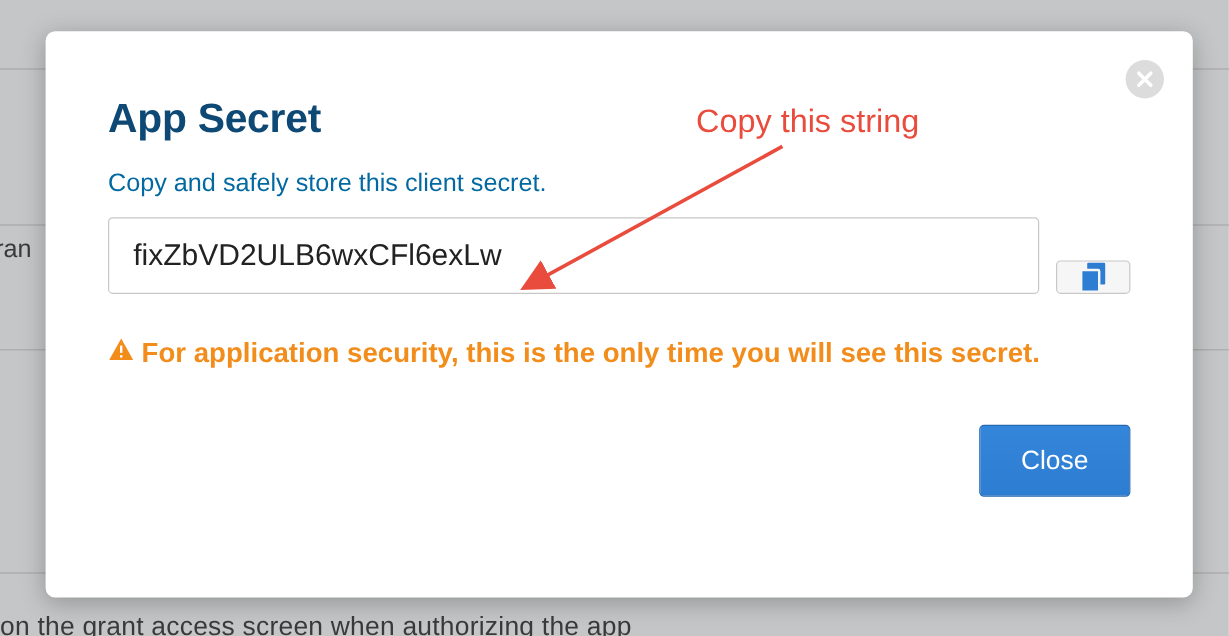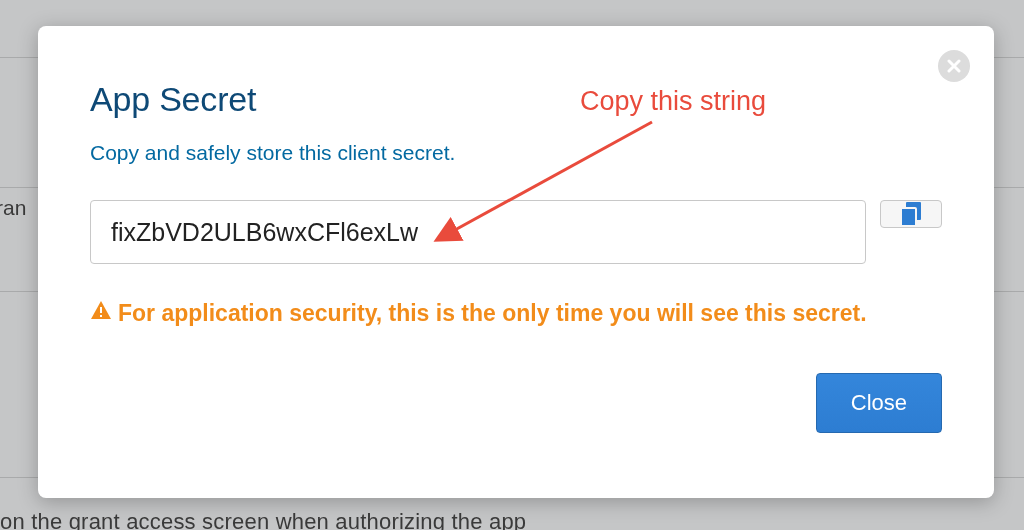--- a/index.html
+++ b/index.html
@@ -33,33 +33,33 @@
     background: #dcdcdc;
     display: flex; align-items: center; justify-content: center;
     cursor: pointer;
   }
   .close-x svg { display: block; }
   .modal-inner {
     padding: 54px 52px 30px 52px;
   }
   .title {
     font-size: 34px;
-    font-weight: 400;
+    font-weight: 700;
     color: #0e4976;
     letter-spacing: -0.2px;
   }
   .subtitle {
     margin-top: 22px;
     font-size: 21px;
     color: #0369a1;
   }
   .secret-row {
-    margin-top: 35px;
+    margin-top: 16px;
     display: flex;
-    align-items: flex-start;
+    align-items: flex-end;
     gap: 14px;
   }
   .secret-field {
     flex: 1;
     height: 64px;
     border: 1px solid #c8c8c8;
     border-radius: 4px;
     padding: 0 20px;
     font-size: 25px;
     color: #222;

